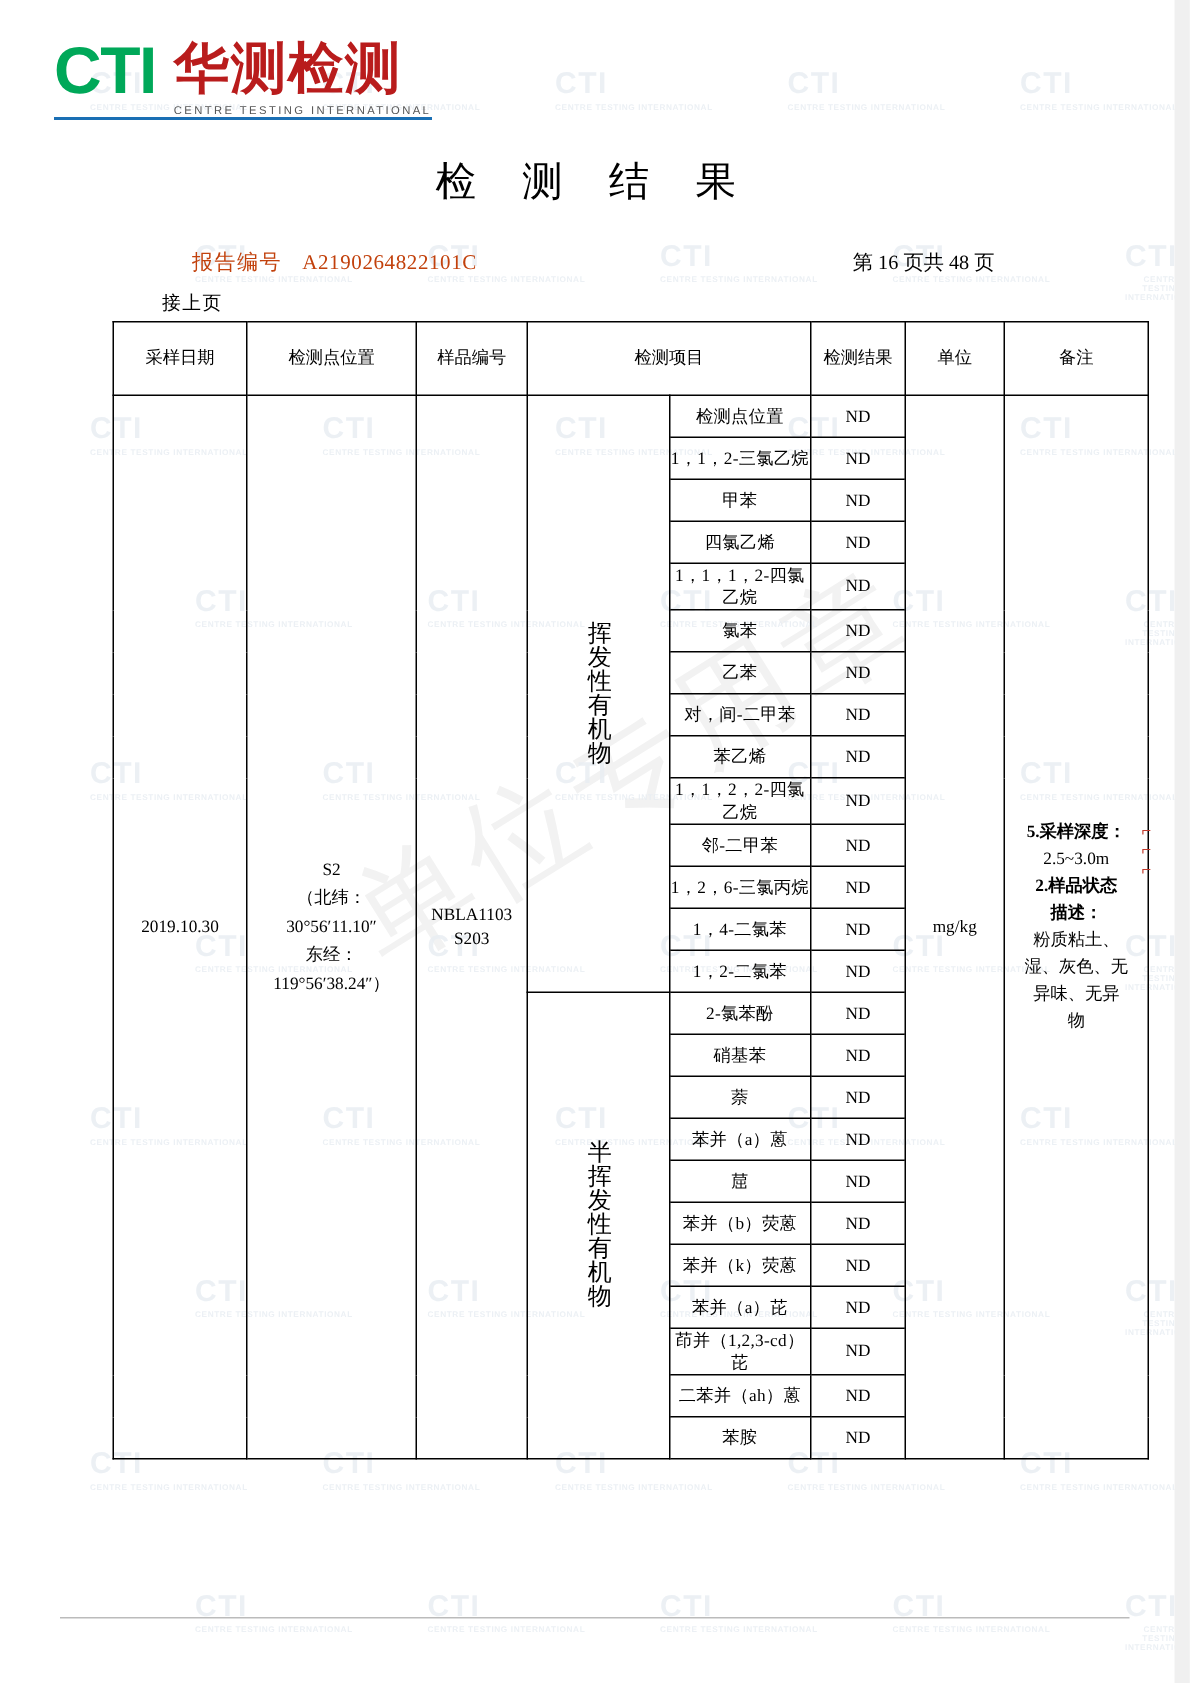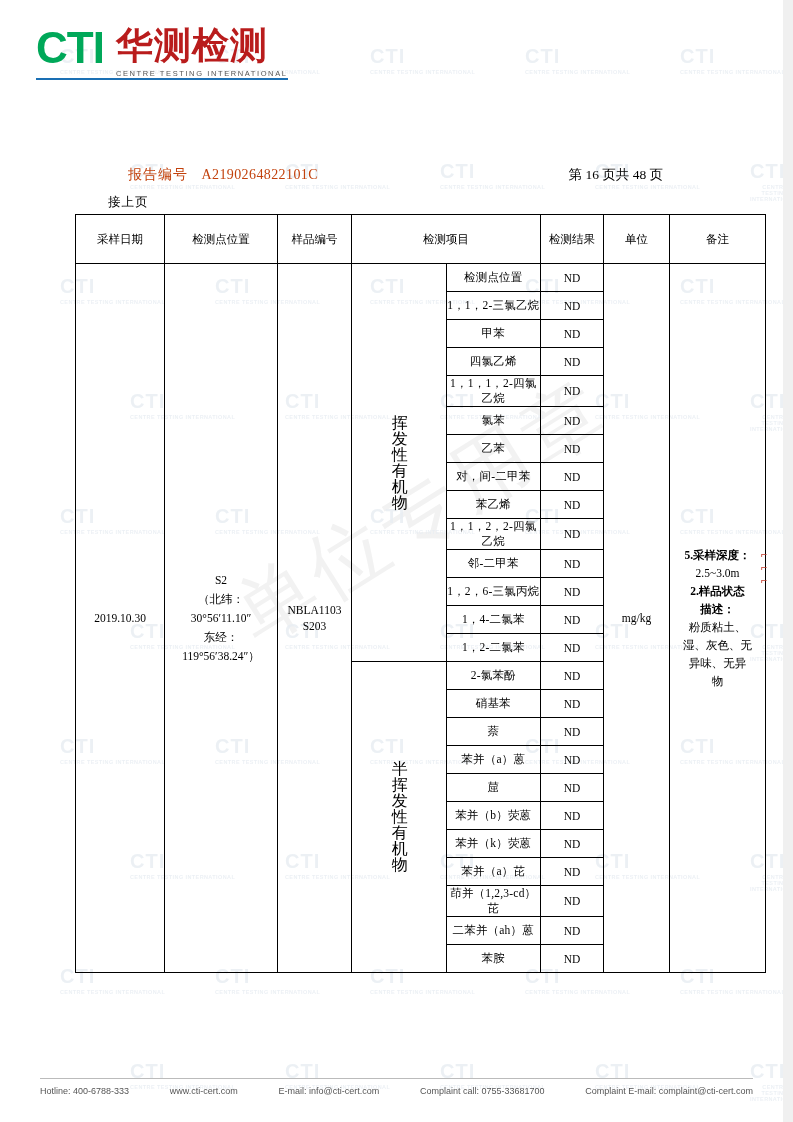--- a/index.html
+++ b/index.html
@@ -307,20 +307,21 @@
 
   <div class="logo-wrap">
     <div class="logo-cti">CTI</div>
     <div class="logo-cn">
       <div class="logo-cn-main">华测检测</div>
       <div class="logo-cn-sub">CENTRE TESTING INTERNATIONAL</div>
     </div>
   </div>
   <div class="logo-rule"></div>
 
+  <div class="doc-title">检 测 结 果</div>
 
   <div class="report-no">
     <span class="label">报告编号</span>
     <span class="value">A2190264822101C</span>
   </div>
 
   <div class="page-no">第 16 页共 48 页</div>
 
   <div class="cont-note">接上页</div>
 
@@ -469,21 +470,14 @@
       </tbody>
   </table>
 
   <div class="red-marks">
     <div>⌐</div>
     <div>⌐</div>
     <div>⌐</div>
   </div>
 
   <div class="footer-rule"></div>
-  <div class="footer">
-    <span>Hotline: 400-6788-333</span>
-    <span>www.cti-cert.com</span>
-    <span>E-mail: info@cti-cert.com</span>
-    <span>Complaint call: 0755-33681700</span>
-    <span>Complaint E-mail: complaint@cti-cert.com</span>
-  </div>
 
 </div>
 
 </body></html>

